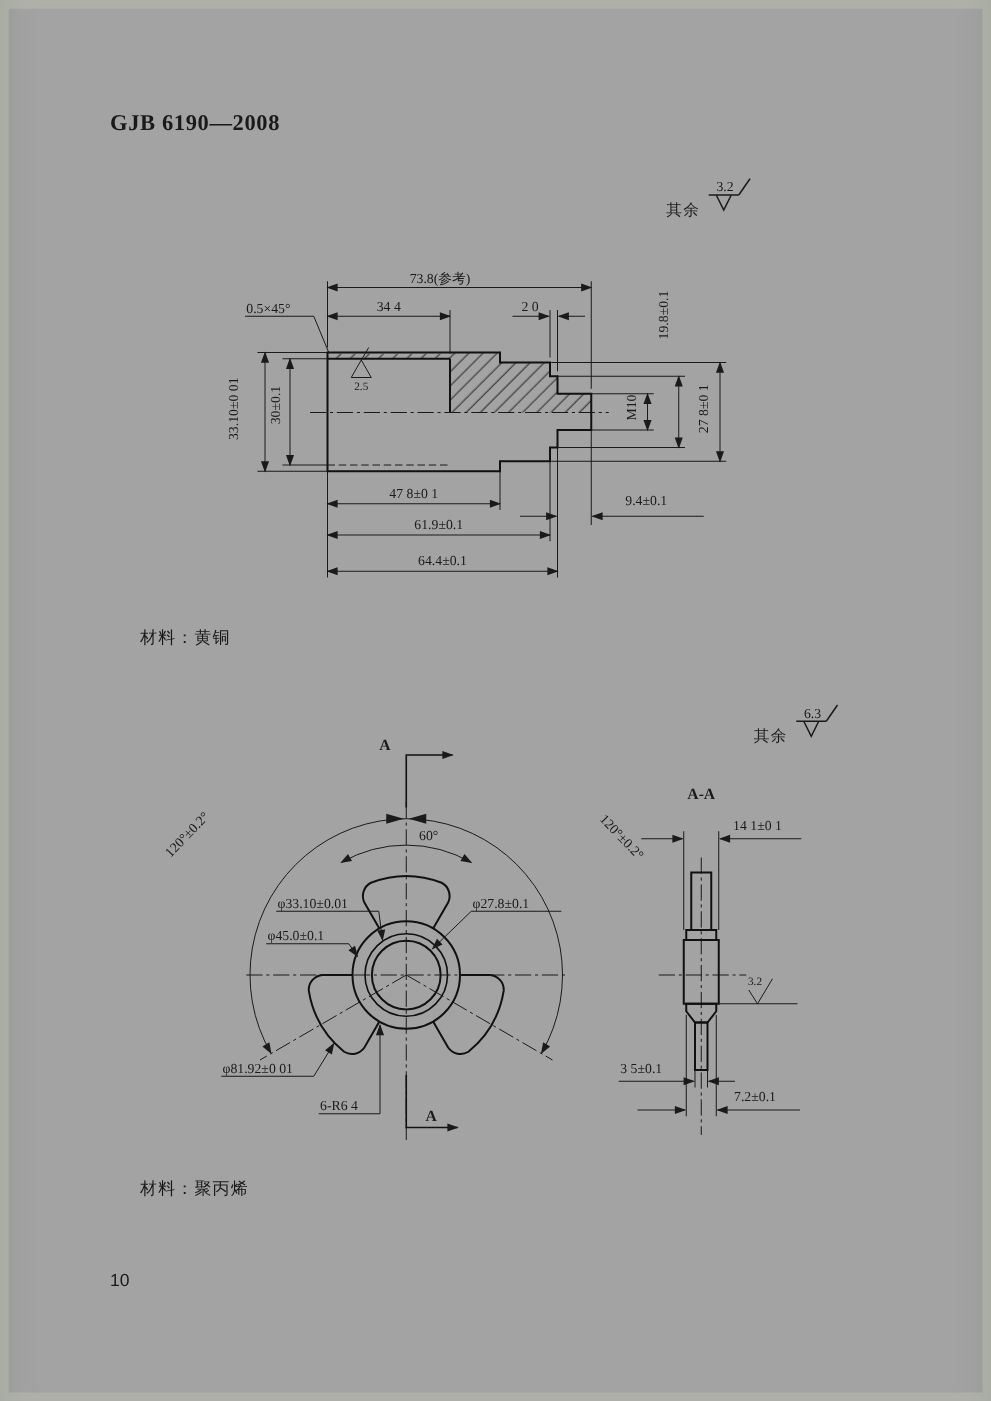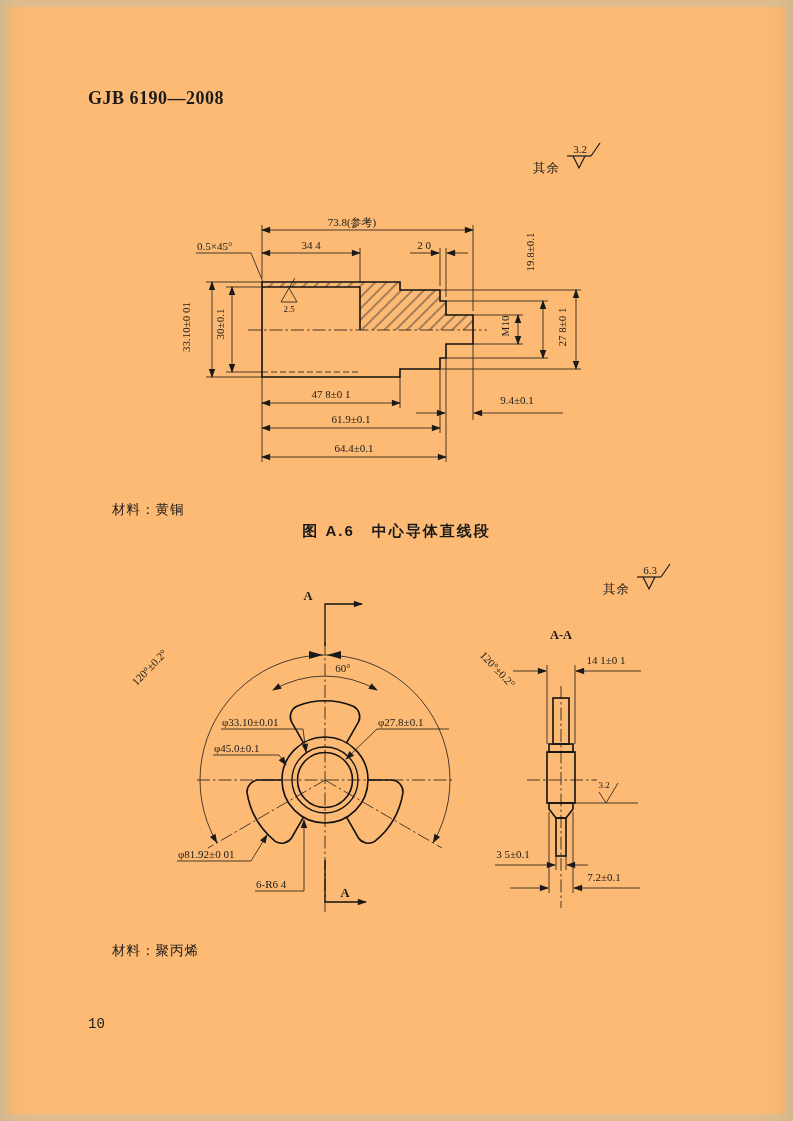--- a/index.html
+++ b/index.html
@@ -1,27 +1,27 @@
 <!DOCTYPE html>
 <html><head>
 <meta charset="utf-8">
 <style>
   html,body{margin:0;padding:0;background:#e9ebe4;}
   .page{
-    position:relative;width:793px;height:1121px;background:#fdba74;
+    position:relative;width:793px;height:1121px;background:#a3a3a3;
     font-family:"Liberation Sans",sans-serif;color:#1a1a1a;overflow:hidden;
     margin:0 auto;
   }
   .scan-frame{position:absolute;inset:0;pointer-events:none;
     box-shadow: inset 0 0 0 7px rgba(190,196,180,.45),
                 inset 22px 0 26px -20px rgba(110,120,100,.30),
                 inset -22px 0 26px -20px rgba(110,120,100,.30);}
   .hdr{position:absolute;left:88px;top:88px;font-family:"Liberation Serif",serif;
     font-weight:bold;font-size:18px;letter-spacing:.5px;}
-  .pageno{position:absolute;left:88px;top:1016px;font-family:Liberation Mono, monospace;
+  .pageno{position:absolute;left:88px;top:1016px;font-family:Liberation Sans, sans-serif;
     font-size:14px;}
   .material{position:absolute;left:112px;font-size:13.5px;letter-spacing:1px;}
   .caption{position:absolute;left:0;width:793px;text-align:center;
     font-weight:bold;font-size:15px;letter-spacing:2px;}
   .note{position:absolute;display:flex;align-items:flex-end;font-size:12.5px;}
   .note-txt{margin-top:9px;margin-right:2px;letter-spacing:1px;}
   .note svg line,.note svg path{stroke:#1a1a1a;stroke-width:1.2;fill:none;}
   svg text{fill:#1a1a1a;font-family:"Liberation Serif",serif;}
   .dim{font-size:11px;}
   .dim-s{font-size:9px;}
@@ -133,21 +133,20 @@
     <text x="224" y="330" class="dim" text-anchor="middle" transform="rotate(-90 221 327)">30±0.1</text>
     <text x="509" y="332" class="dim" text-anchor="middle" transform="rotate(-90 506 329)">M10</text>
     <text x="566" y="333" class="dim" text-anchor="middle" transform="rotate(-90 563 330)">27 8±0 1</text>
     <text x="331" y="398" class="dim" text-anchor="middle">47 8±0 1</text>
     <text x="517" y="404" class="dim" text-anchor="middle">9.4±0.1</text>
     <text x="351" y="423" class="dim" text-anchor="middle">61.9±0.1</text>
     <text x="354" y="452" class="dim" text-anchor="middle">64.4±0.1</text>
   </svg>
 
   <div class="material" style="top:501px">材料：黄铜</div>
-  <div class="caption" style="top:522px">图 A.6　中心导体直线段</div>
 
   <div class="note" style="left:603px;top:562px">
     <span class="note-txt">其余</span>
     <svg width="42" height="36" viewBox="0 0 42 36">
       <text x="18" y="12" class="dim" text-anchor="middle">6.3</text>
       <line x1="5" y1="15" x2="29" y2="15"></line>
       <path d="M11,15 L17,27 L23,15"></path>
       <path d="M29,15 L38,2"></path>
     </svg>
   </div>

